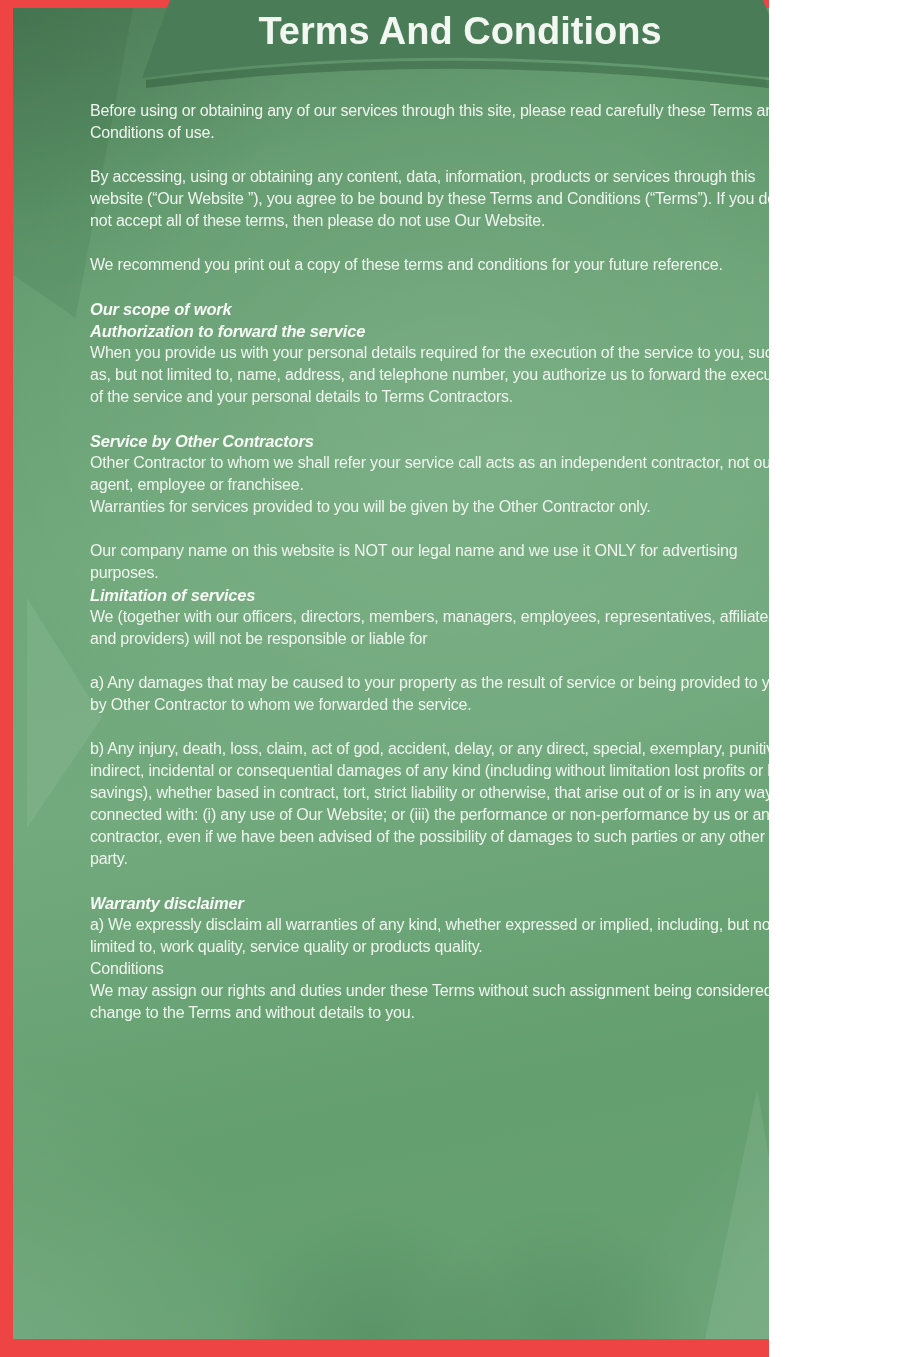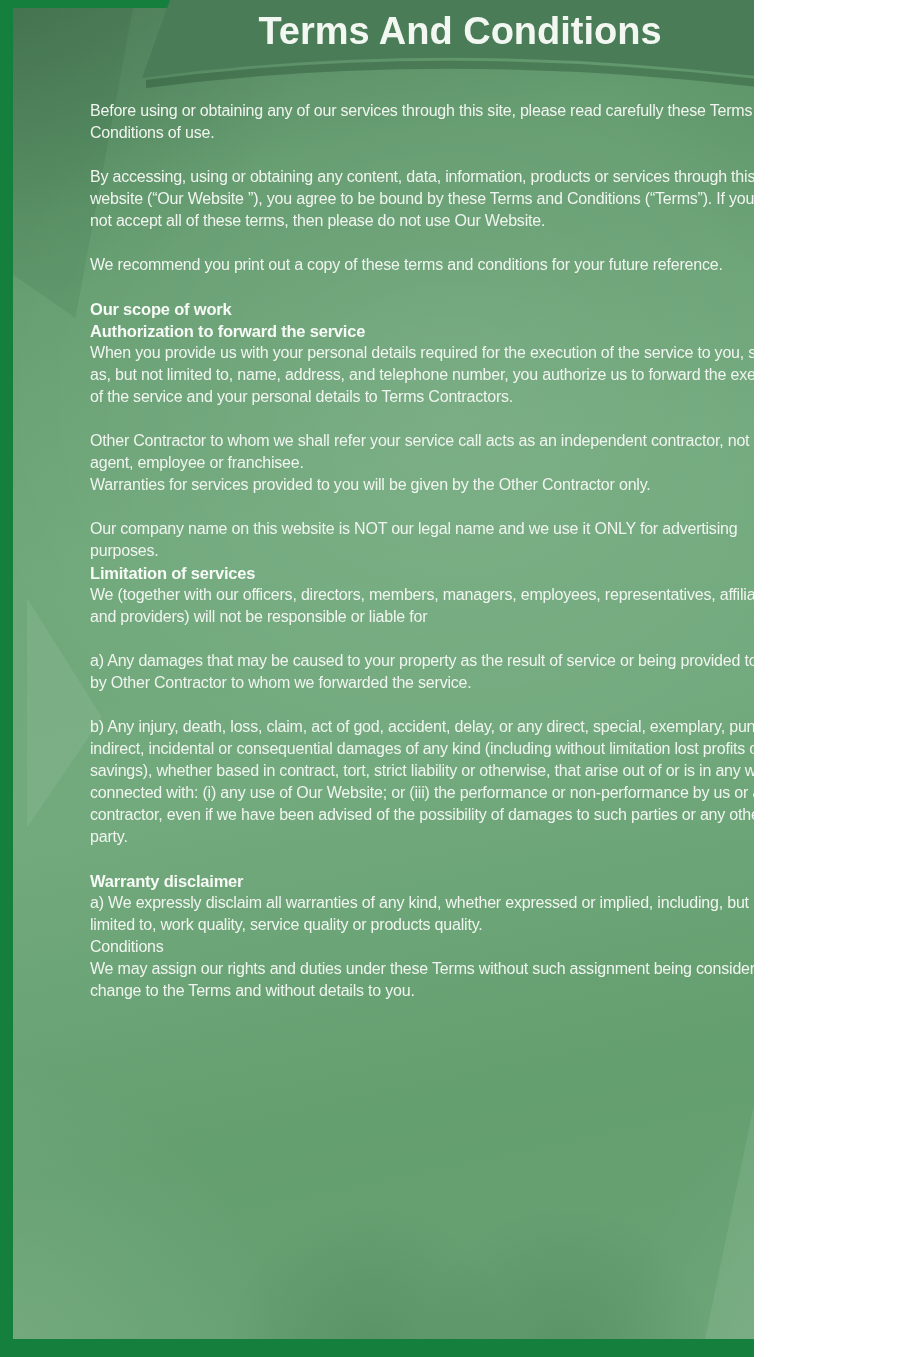--- a/index.html
+++ b/index.html
@@ -5,22 +5,23 @@
   html, body {
     margin: 0;
     padding: 0;
     background: #ffffff;
     font-family: "Liberation Sans", "DejaVu Sans", sans-serif;
   }
   .page {
     position: relative;
     width: 754px;
     height: 1357px;
-    background: #15803d;
+    background: #ef4444;
     overflow: hidden;
+    padding-left: 15px;
   }
   
   .panel {
     position: absolute;
     left: 13px;
     top: 8px;
     width: 875px;
     height: 1331px;
     overflow: hidden;
     background:
@@ -89,20 +90,21 @@
     letter-spacing: -0.2px;
     z-index: 6;
   }
   .para { margin: 0 0 22px 0; }
   .para.tight { margin-bottom: 0; }
   .heading {
     margin: 0;
     font-weight: 700;
     font-size: 16.5px;
     color: #f7faf6;
+    font-style: italic;
   }
 </style>
 </head>
 <body>
 
 <div class="page">
 
   <div class="panel">
     <div class="deco deco-left-column"></div>
     <div class="deco deco-top-right-tri"></div>
@@ -118,20 +120,21 @@
     <text class="banner-title-text" x="460" y="44" text-anchor="middle">Terms And Conditions</text>
   </svg>
 
   <div class="content">
     <p class="para">Before using or obtaining any of our services through this site, please read carefully these Terms and Conditions of use.</p>
     <p class="para">By accessing, using or obtaining any content, data, information, products or services through this website (“Our Website ”), you agree to be bound by these Terms and Conditions (“Terms”). If you do not accept all of these terms, then please do not use Our Website.</p>
     <p class="para">We recommend you print out a copy of these terms and conditions for your future reference.</p>
     <h3 class="heading">Our scope of work</h3>
     <h3 class="heading">Authorization to forward the service</h3>
     <p class="para">When you provide us with your personal details required for the execution of the service to you, such as, but not limited to, name, address, and telephone number, you authorize us to forward the execution of the service and your personal details to Terms Contractors.</p>
+    <h3 class="heading">Service by Other Contractors</h3>
     <p class="para tight">Other Contractor to whom we shall refer your service call acts as an independent contractor, not our agent, employee or franchisee.</p>
     <p class="para">Warranties for services provided to you will be given by the Other Contractor only.</p>
     <p class="para tight">Our company name on this website is NOT our legal name and we use it ONLY for advertising purposes.</p>
     <h3 class="heading">Limitation of services</h3>
     <p class="para">We (together with our officers, directors, members, managers, employees, representatives, affiliates, and providers) will not be responsible or liable for</p>
     <p class="para">a) Any damages that may be caused to your property as the result of service or being provided to you by Other Contractor to whom we forwarded the service.</p>
     <p class="para">b) Any injury, death, loss, claim, act of god, accident, delay, or any direct, special, exemplary, punitive, indirect, incidental or consequential damages of any kind (including without limitation lost profits or lost savings), whether based in contract, tort, strict liability or otherwise, that arise out of or is in any way connected with: (i) any use of Our Website; or (iii) the performance or non-performance by us or any contractor, even if we have been advised of the possibility of damages to such parties or any other party.</p>
     <h3 class="heading">Warranty disclaimer</h3>
     <p class="para tight">a) We expressly disclaim all warranties of any kind, whether expressed or implied, including, but not limited to, work quality, service quality or products quality.</p>
     <p class="para tight">Conditions</p>

